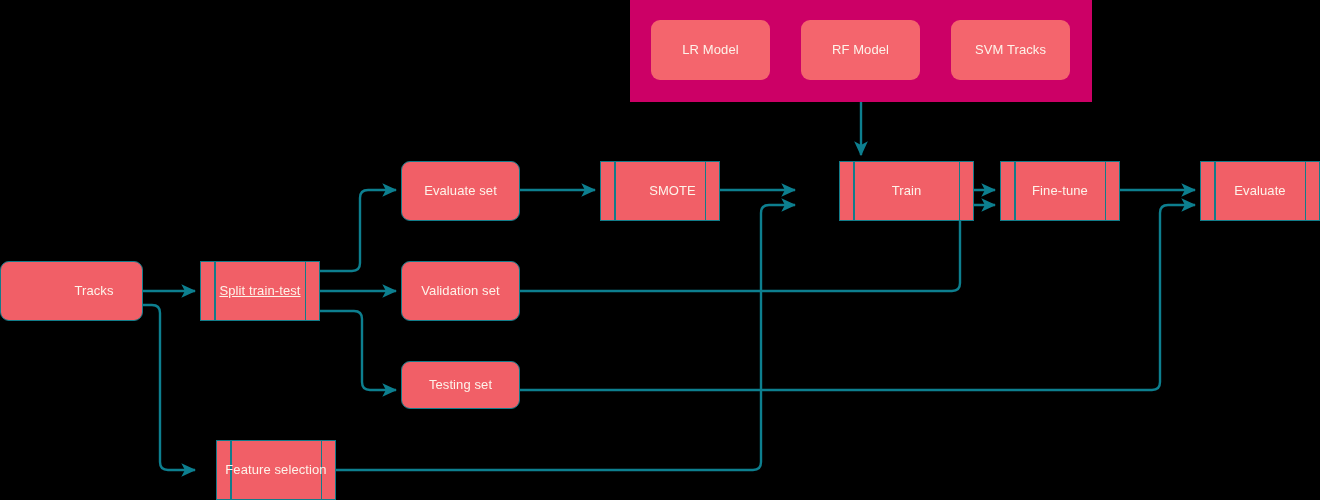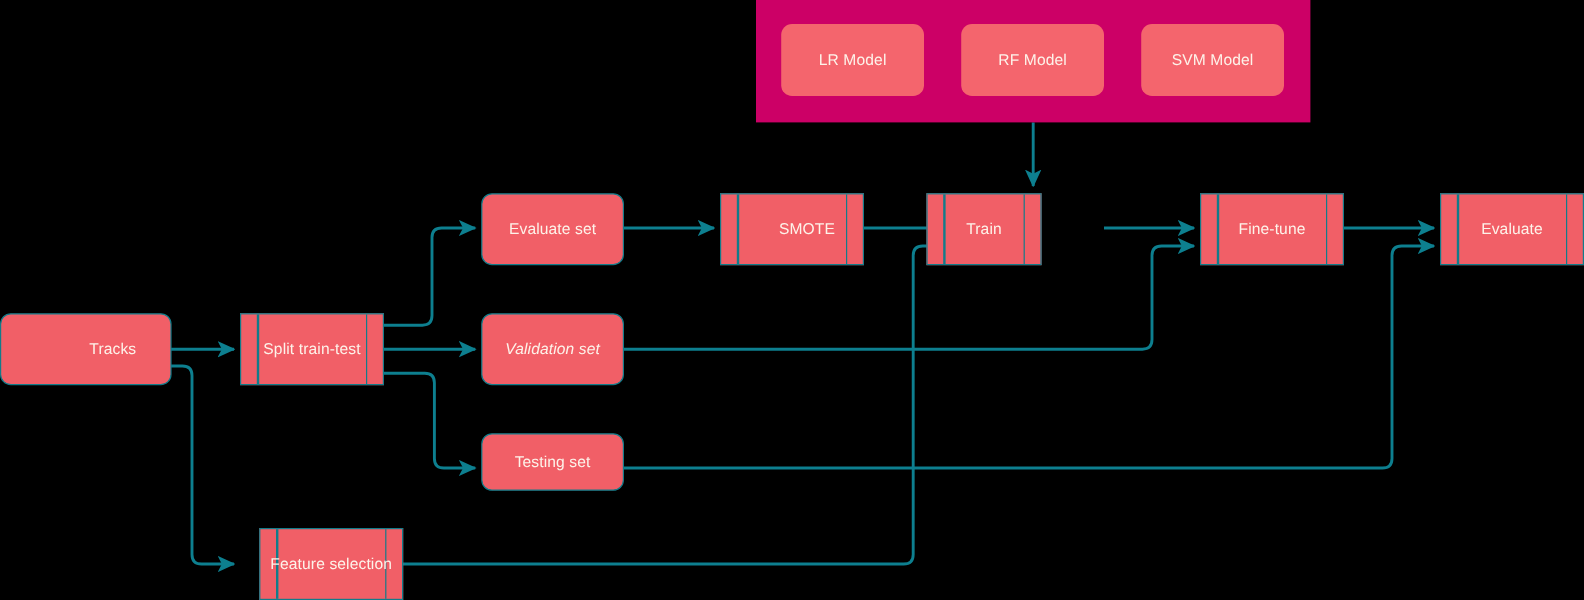--- a/index.html
+++ b/index.html
@@ -112,46 +112,46 @@
   <div class="group-box" style="left: 630px; top: 0px; width: 462px; height: 102px; background: rgb(204, 0, 102);"></div>
 
   <div id="group-nodes">
       <div class="node plain" style="left: 651px; top: 20px; width: 119px; height: 60px;">
         <span class="node-label">LR Model</span>
       </div>
       <div class="node plain" style="left: 801px; top: 20px; width: 119px; height: 60px;">
         <span class="node-label">RF Model</span>
       </div>
       <div class="node plain" style="left: 951px; top: 20px; width: 119px; height: 60px;">
-        <span class="node-label">SVM Model</span>
+        <span class="node-label">SVM Tracks</span>
       </div>
     </div>
   <div id="flow-nodes">
       <div class="node rounded" style="left: 0px; top: 261px; width: 143px; height: 60px; padding-left: 45px;">
         <span class="node-label">Tracks</span>
       </div>
-      <div class="node process" style="left: 200px; top: 261px; width: 120px; height: 60px;">
+      <div class="node process" style="left: 200px; top: 261px; width: 120px; height: 60px; text-decoration: underline;">
         <span class="node-label">Split train-test</span>
       </div>
       <div class="node rounded" style="left: 401px; top: 161px; width: 119px; height: 60px;">
         <span class="node-label">Evaluate set</span>
       </div>
-      <div class="node rounded" style="left: 401px; top: 261px; width: 119px; height: 60px; font-style: italic;">
+      <div class="node rounded" style="left: 401px; top: 261px; width: 119px; height: 60px;">
         <span class="node-label">Validation set</span>
       </div>
       <div class="node rounded" style="left: 401px; top: 361px; width: 119px; height: 48px;">
         <span class="node-label">Testing set</span>
       </div>
       <div class="node process" style="left: 216px; top: 440px; width: 120px; height: 60px;">
         <span class="node-label">Feature selection</span>
       </div>
       <div class="node process" style="left: 600px; top: 161px; width: 120px; height: 60px; padding-left: 25px;">
         <span class="node-label">SMOTE</span>
       </div>
-      <div class="node process" style="left: 772px; top: 161px; width: 96px; height: 60px;">
+      <div class="node process" style="left: 839px; top: 161px; width: 135px; height: 60px;">
         <span class="node-label">Train</span>
       </div>
       <div class="node process" style="left: 1000px; top: 161px; width: 120px; height: 60px; justify-content: center;">
         <span class="node-label">Fine-tune</span>
       </div>
       <div class="node process" style="left: 1200px; top: 161px; width: 120px; height: 60px;">
         <span class="node-label">Evaluate</span>
       </div>
     </div>
 

